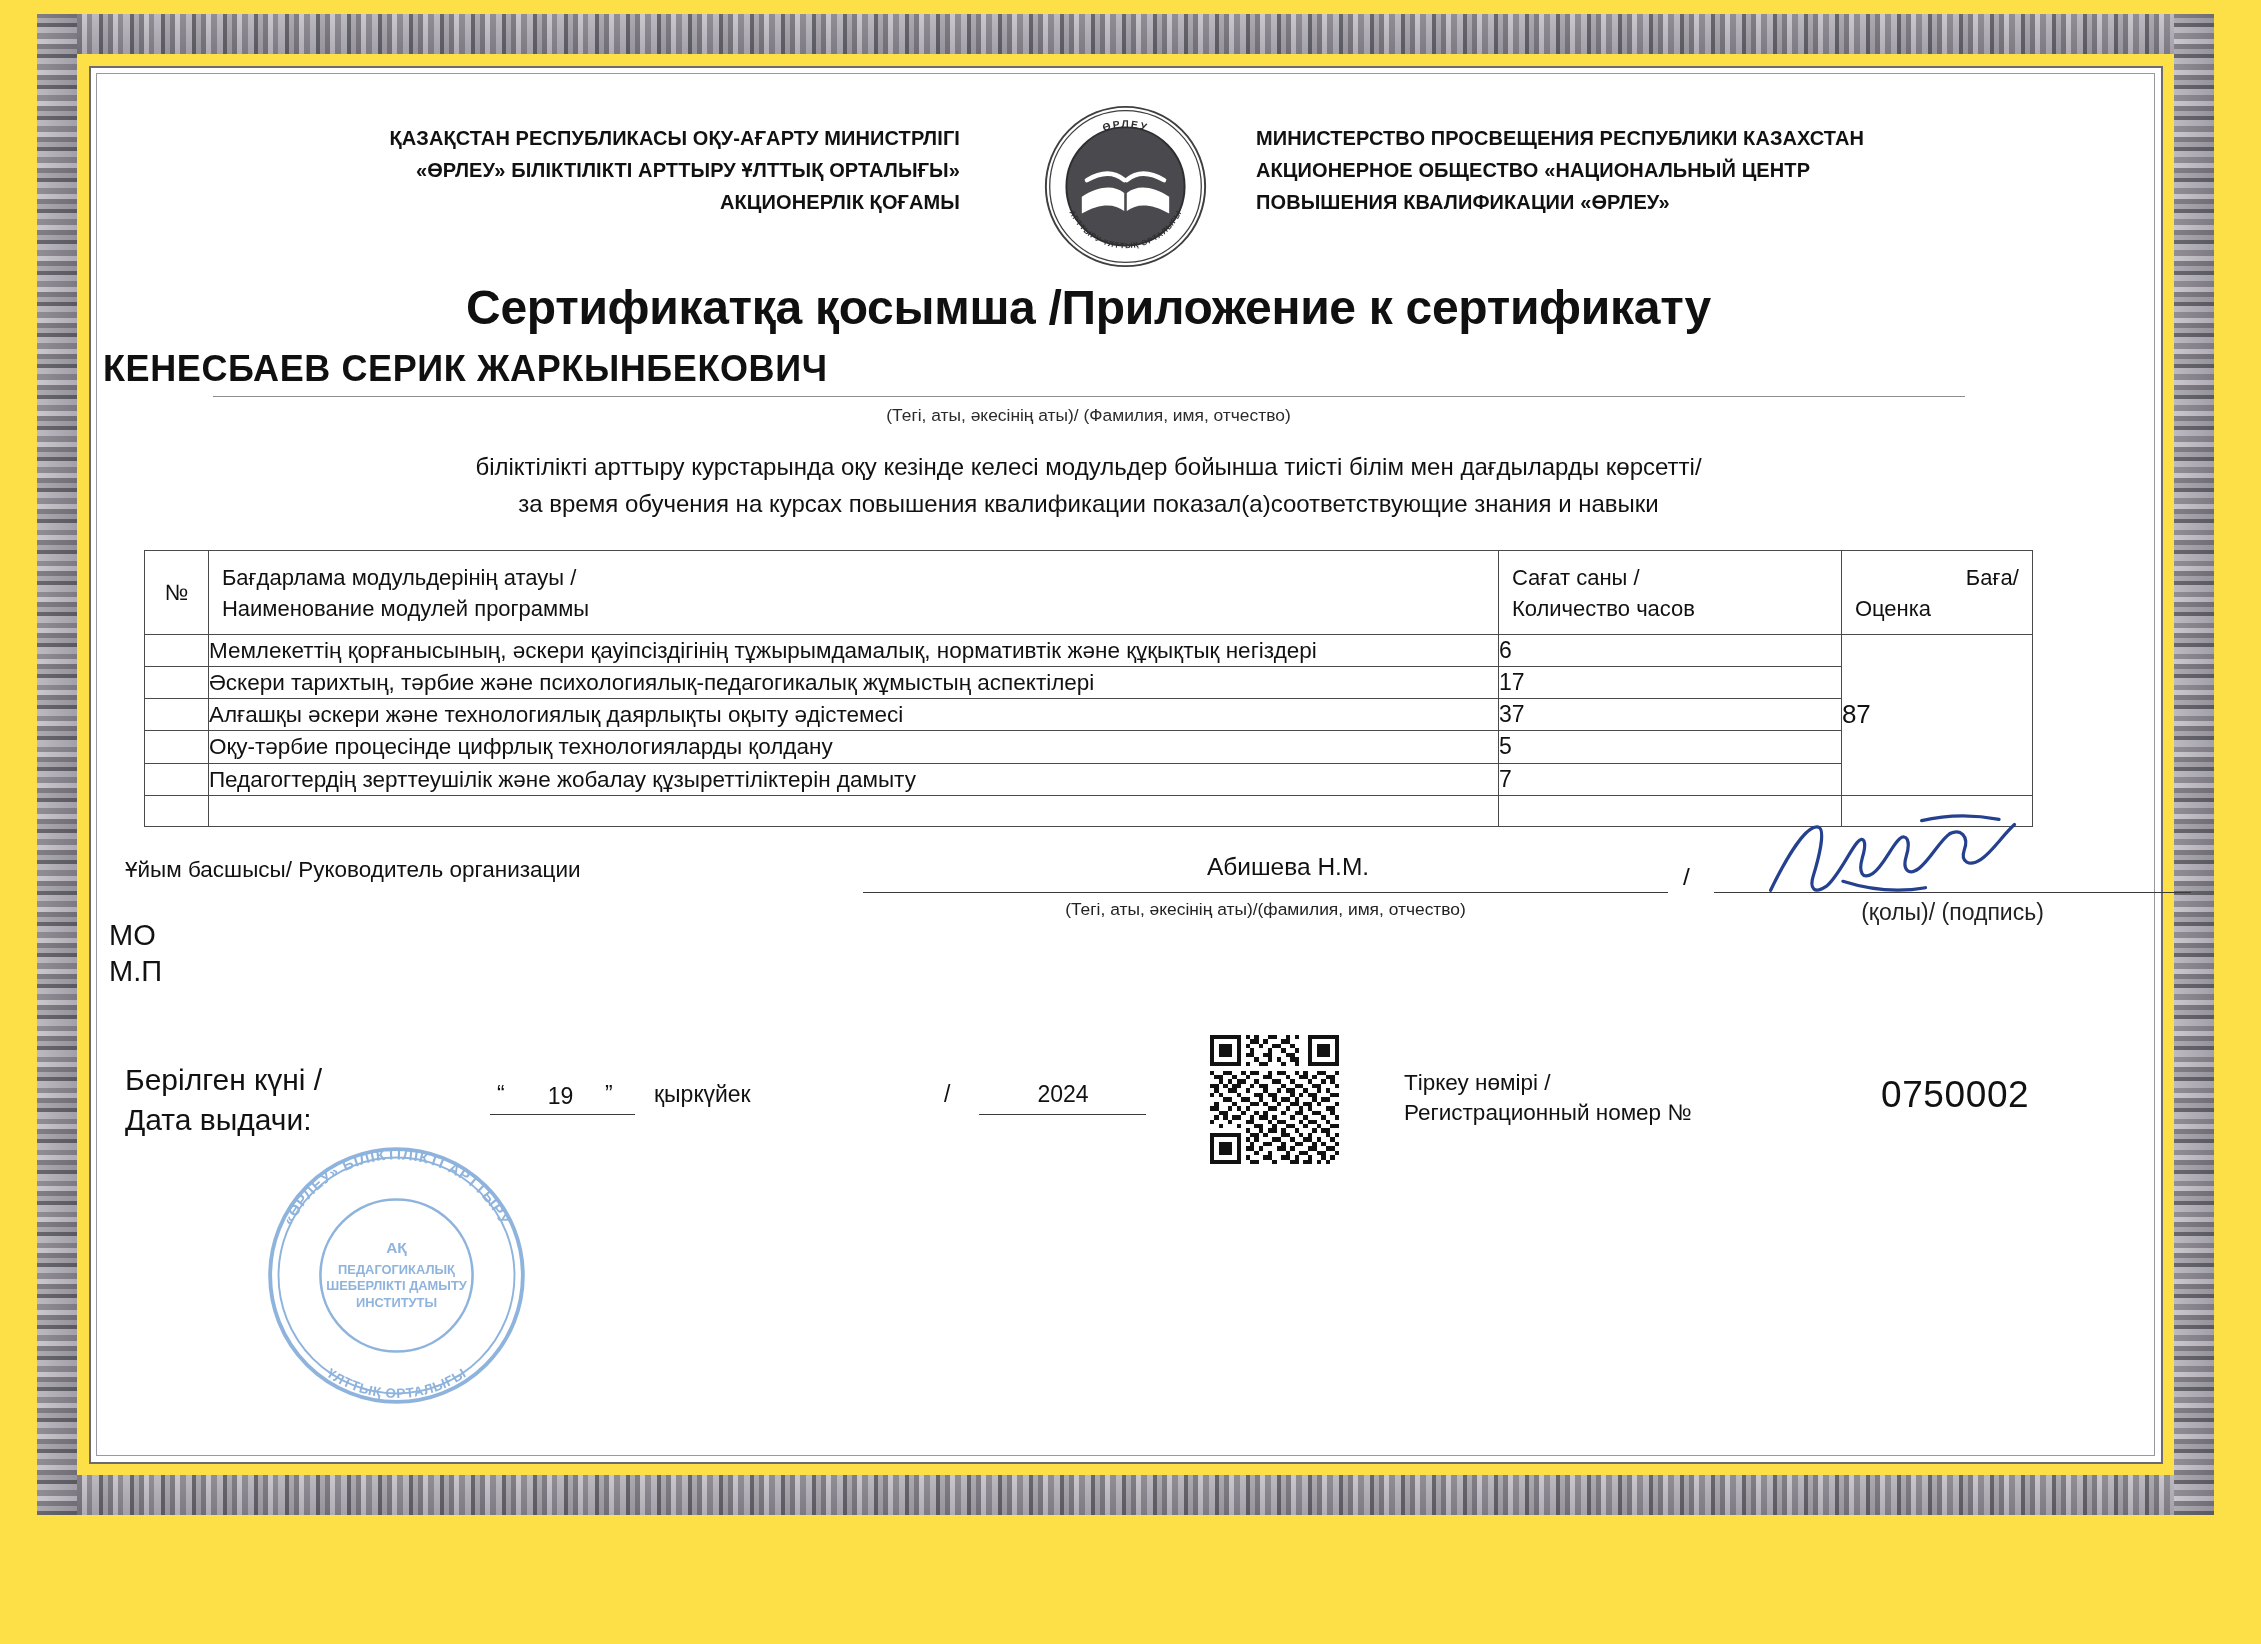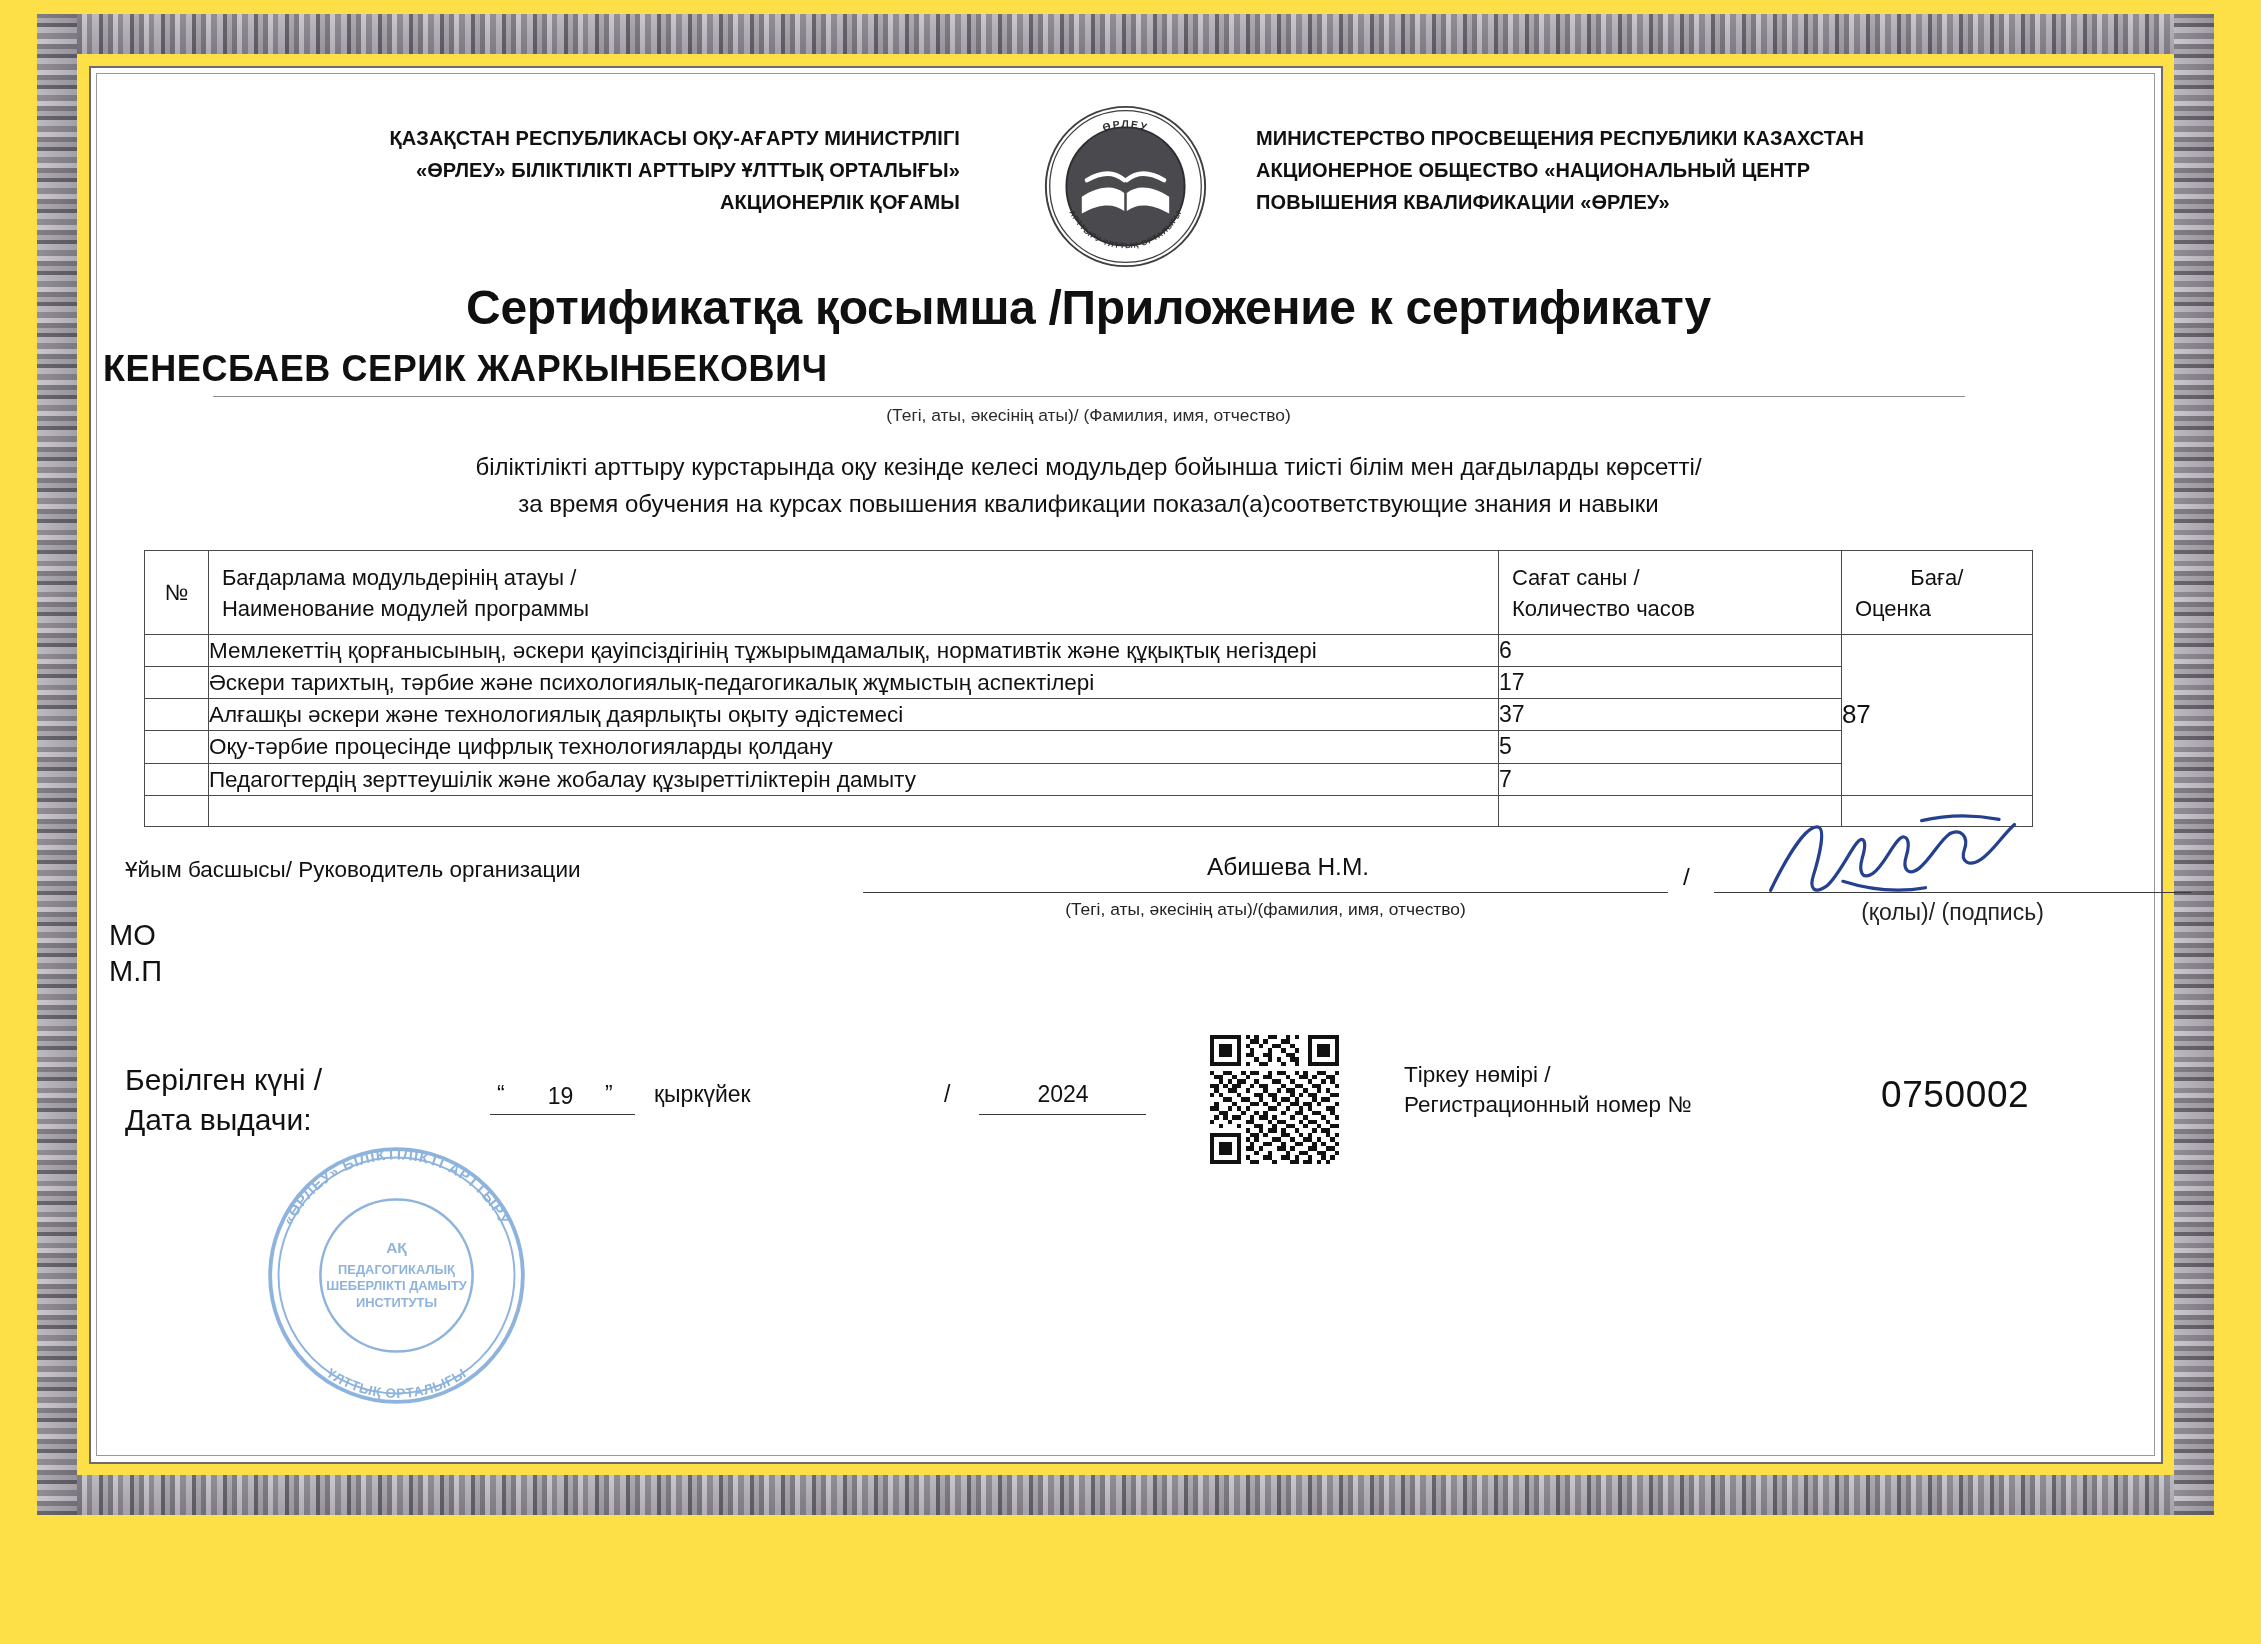--- a/index.html
+++ b/index.html
@@ -357,21 +357,21 @@
   .qr {
     position: absolute;
     left: 1107px;
     top: 11.6px;
     width: 129px;
     height: 129px;
   }
   .reg-label {
     position: absolute;
     left: 1301px;
-    top: 36px;
+    top: 44px;
     font-size: 22.5px;
     line-height: 1.35;
     color: #111;
   }
   .reg-number {
     position: absolute;
     left: 1778px;
     top: 50px;
     font-size: 37px;
     letter-spacing: 0.6px;
@@ -448,21 +448,21 @@
         <td class="c-num">№</td>
         <td class="c-name">
           <div>Бағдарлама модульдерінің атауы /</div>
           <div>Наименование модулей программы</div>
         </td>
         <td class="c-hours">
           <div style="text-align:left">Сағат саны /</div>
           <div style="text-align:left">Количество часов</div>
         </td>
         <td class="c-mark">
-          <div style="text-align:center">Баға/</div>
+          <div style="text-align:right">Баға/</div>
           <div style="text-align:left">Оценка</div>
         </td>
       </tr>
 
       <tr>
         <td class="c-num"></td>
         <td class="row-name">Мемлекеттің қорғанысының, әскери қауіпсіздігінің тұжырымдамалық, нормативтік және құқықтық негіздері</td>
         <td class="row-hours">6</td>
         <td class="row-mark" rowspan="5">87</td>
       </tr>

